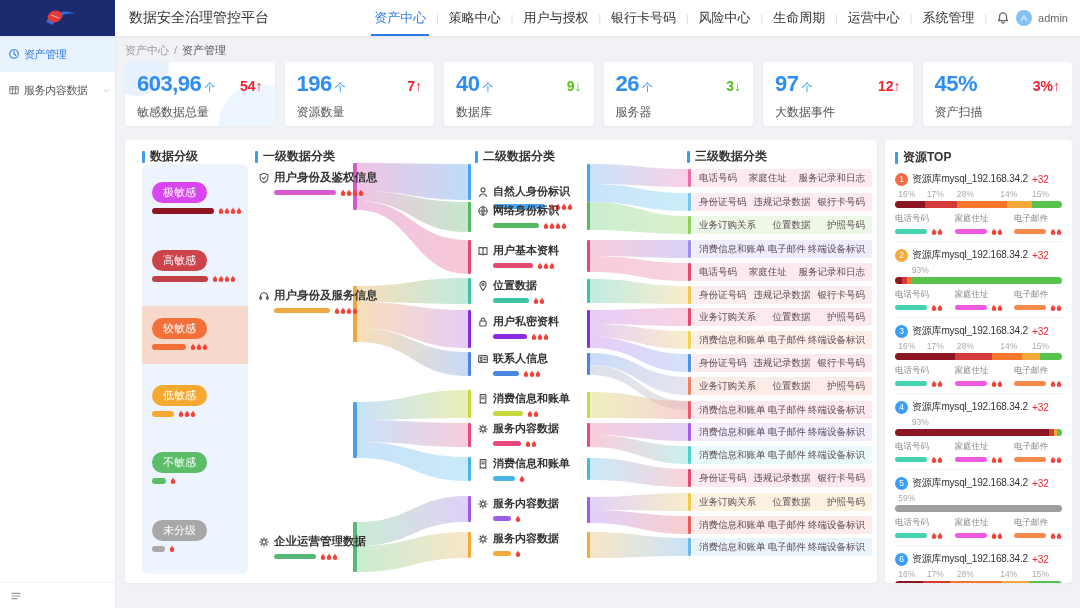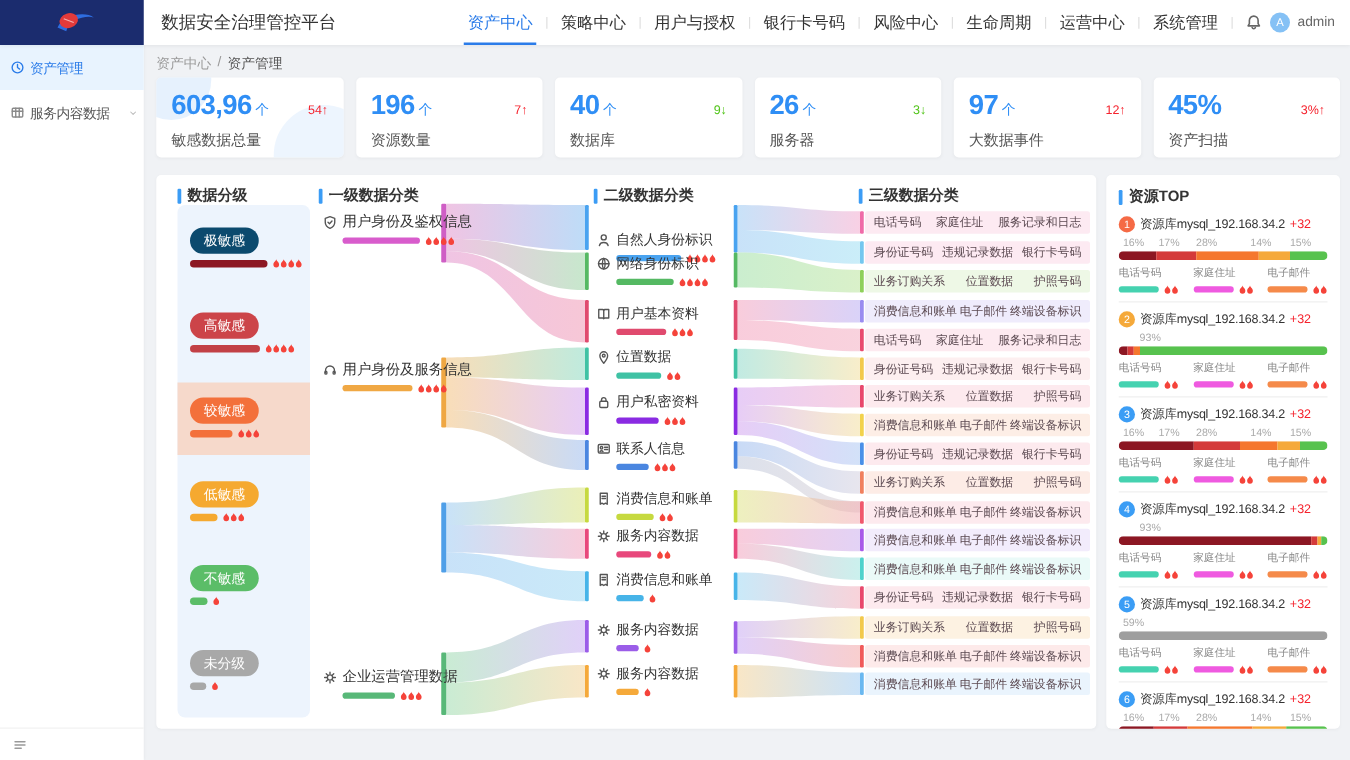--- a/index.html
+++ b/index.html
@@ -30,38 +30,38 @@
   .crumb-current{color:#555}
   
   .stats-row{display:flex;gap:10px;margin-top:4px}
   .stat-card{flex:1;background:#fff;border-radius:4px;height:64px;position:relative;overflow:hidden;padding:9px 12px 0;box-shadow:0 1px 3px rgba(0,0,0,.04)}
   .blob{position:absolute;border-radius:50%;background:#ddecfc;opacity:.75}
   .b1{width:64px;height:64px;left:-20px;top:-30px}
   .b2{width:80px;height:80px;right:-24px;bottom:-38px;background:#e7f2fd}
   .stat-top{display:flex;align-items:baseline;position:relative}
   .stat-value{font-size:22px;font-weight:700;color:#2f8ef5;letter-spacing:-.5px}
   .stat-unit{font-size:11px;color:#2f8ef5;margin-left:3px}
-  .stat-delta{margin-left:auto;font-size:10px;font-weight:400}
+  .stat-delta{margin-left:auto;font-size:14px;font-weight:700}
   .stat-label{font-size:12px;color:#555;margin-top:7px;position:relative}
   
   .content-row{display:flex;gap:8px;margin-top:14px}
   .sankey-card{width:752px;height:443px;background:#fff;border-radius:4px;position:relative;flex:none;box-shadow:0 1px 3px rgba(0,0,0,.04)}
   .abs-fill{position:absolute;left:0;top:0;width:100%;height:100%}
   .panel-title{font-size:12px;color:#333;font-weight:700;display:flex;align-items:center;gap:5px;white-space:nowrap}
   .title-bar{width:3px;height:12px;background:#3b9cf5;border-radius:1px;flex:none}
   .s-head{position:absolute;top:8px}
   .levels-panel{position:absolute;left:17px;top:24px;width:106px;height:410px;background:#edf4fd;border-radius:6px}
   .level-sel{position:absolute;left:0;width:106px;height:58px;background:#f6d9cb}
   .level-item{position:absolute;left:10px;cursor:pointer}
   .pill{display:inline-block;padding:3px 11px;border-radius:11px;color:#fff;font-size:11px;white-space:nowrap}
   .lv-bar-row{display:flex;align-items:center;gap:2px;margin-top:3px}
   .lv-bar{height:6px;border-radius:3px;flex:none}
   .flames{display:inline-flex;align-items:flex-end;gap:0;margin-left:2px}
   .cat{position:absolute;cursor:pointer}
-  .cat-head{display:flex;align-items:center;gap:4px;font-size:11.5px;color:#333;font-weight:400;white-space:nowrap}
+  .cat-head{display:flex;align-items:center;gap:4px;font-size:11.5px;color:#333;font-weight:700;white-space:nowrap}
   .l2 .cat-head{font-size:11px}
   .cat-bar-row{display:flex;align-items:center;gap:2px;margin-top:3px;margin-left:16px}
   .cat-bar{height:5px;border-radius:2.5px;flex:none}
   .row3{position:absolute;left:563px;display:flex;height:18px;width:184px}
   .row3-accent{width:3px;height:100%;border-radius:1px;flex:none}
   .row3-body{flex:1;display:flex;align-items:center;justify-content:space-between;padding:0 7px;font-size:9.5px;color:#5c4a52;border-radius:2px;white-space:nowrap;margin-left:1px}
   
   .resource-card{flex:1;background:#fff;border-radius:4px;height:443px;padding:9px 10px 0;overflow:hidden;box-shadow:0 1px 3px rgba(0,0,0,.04)}
   .res-item{padding:6px 0 5px}
   .res-item + .res-item{border-top:1px solid #f0f0f0}
@@ -380,21 +380,21 @@
                 <rect x="343" y="317" width="3" height="24" rx="1" fill="#47b4e8"></rect>
                 <rect x="462" y="318" width="3" height="22" rx="1" fill="#47b4e8"></rect>
                 <rect x="343" y="356" width="3" height="26" rx="1" fill="#9b5de8"></rect>
                 <rect x="462" y="357" width="3" height="26" rx="1" fill="#9b5de8"></rect>
                 <rect x="343" y="392" width="3" height="26" rx="1" fill="#f5a93a"></rect>
                 <rect x="462" y="392" width="3" height="26" rx="1" fill="#f5a93a"></rect>
               </svg></div>
           <div id="sankey-nodes" class="abs-fill">
               <div class="levels-panel">
                 <div class="level-sel" style="top:142px"></div>
-                <div class="level-item" style="top:18px"><span class="pill" style="background:#0c4a6e">极敏感</span><div class="lv-bar-row">
+                <div class="level-item" style="top:18px"><span class="pill" style="background:#d946ef">极敏感</span><div class="lv-bar-row">
                     <span class="lv-bar" style="width:62px;background:#8c1723"></span>
                     <span class="flames">
                       <svg width="6" height="9" viewBox="0 0 10 12">
                         <path d="M5 .2C5.3 3 1.2 4.4 1.2 7.9a3.8 3.8 0 0 0 7.6 0C8.8 4.4 4.7 3 5 .2Z" fill="#f5433a"></path>
                       </svg>
                       <svg width="6" height="9" viewBox="0 0 10 12">
                         <path d="M5 .2C5.3 3 1.2 4.4 1.2 7.9a3.8 3.8 0 0 0 7.6 0C8.8 4.4 4.7 3 5 .2Z" fill="#f5433a"></path>
                       </svg>
                       <svg width="6" height="9" viewBox="0 0 10 12">
                         <path d="M5 .2C5.3 3 1.2 4.4 1.2 7.9a3.8 3.8 0 0 0 7.6 0C8.8 4.4 4.7 3 5 .2Z" fill="#f5433a"></path>

